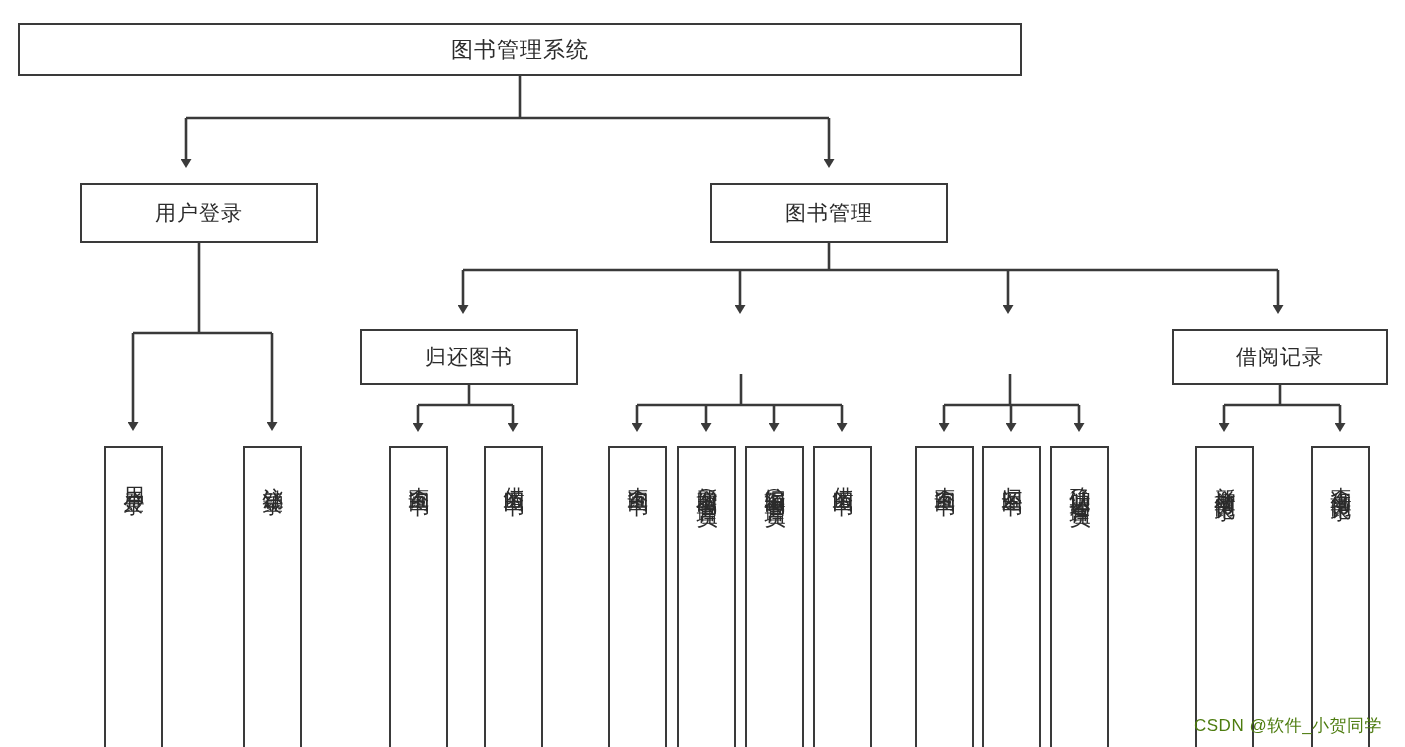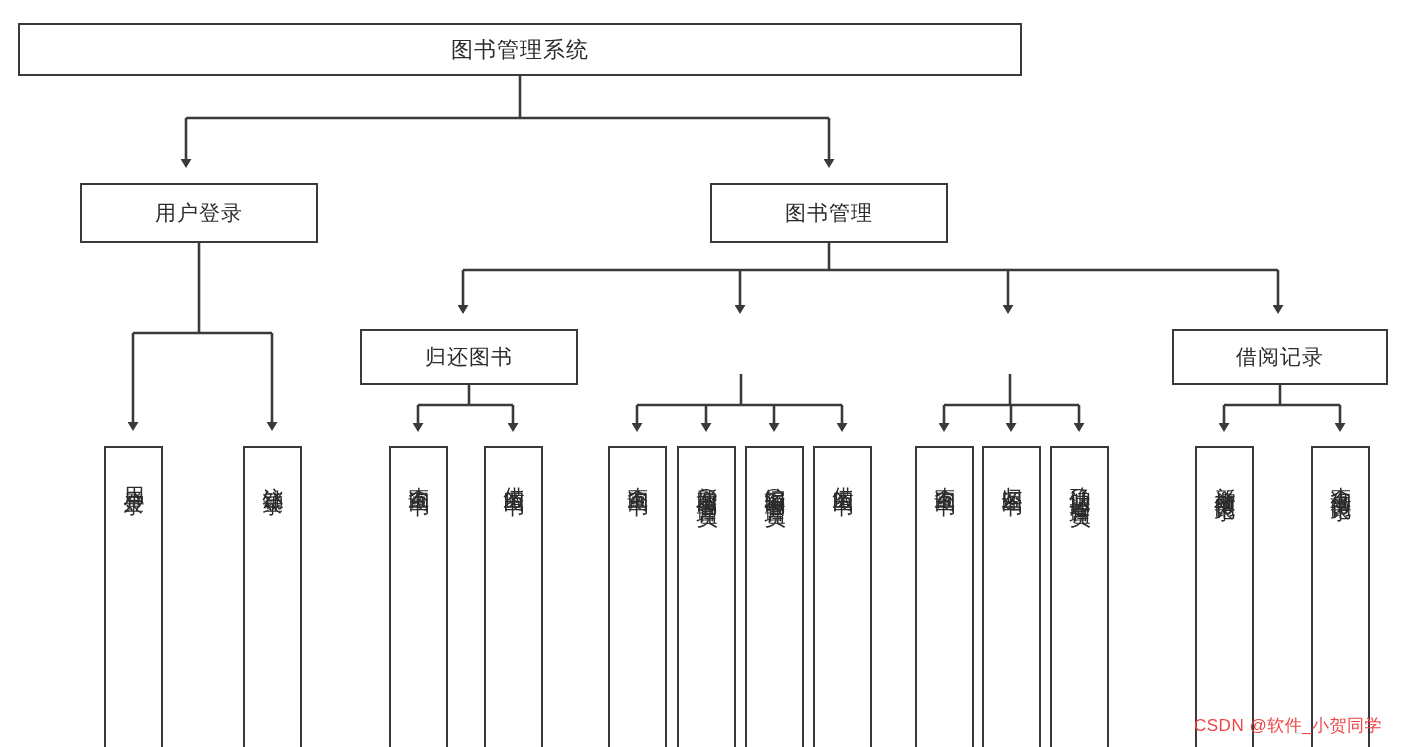--- a/index.html
+++ b/index.html
@@ -56,21 +56,21 @@
     line-height: 1.18;
     letter-spacing: 3px;
     white-space: normal;
     max-height: 265px;
   }
   .watermark {
     position: absolute;
     left: 1194px;
     top: 714px;
     font-size: 17px;
-    color: #ef4444;
+    color: #4d7c0f;
     white-space: nowrap;
     letter-spacing: 0.5px;
   }
 </style>
 </head>
 <body>
 
 <div id="canvas">
 
   <svg id="wires" viewBox="0 0 1405 747" xmlns="http://www.w3.org/2000/svg">

